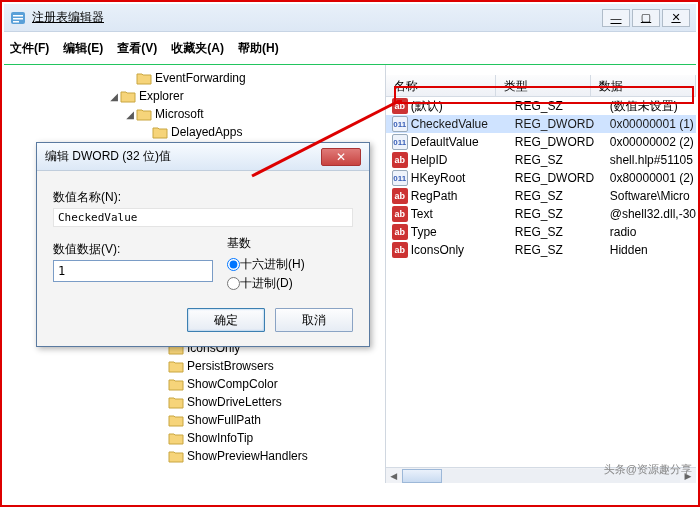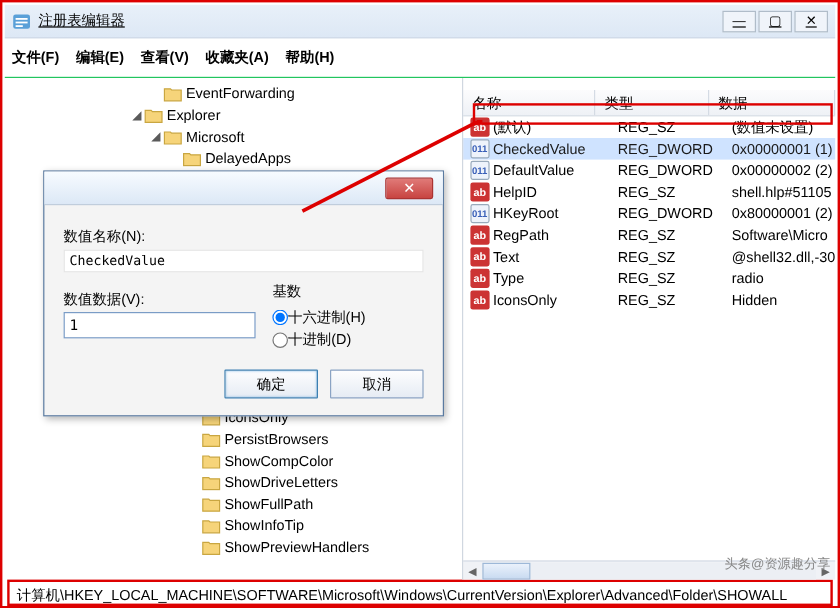--- a/index.html
+++ b/index.html
@@ -306,25 +306,25 @@
         </div>
       <div class="hscroll">
         <div class="tr">◀</div>
         <div class="track">
             <div class="thumb"></div>
           </div>
         <div class="tr">▶</div>
       </div>
     </div>
   </div>
-  <div class="statusbar">计算机\HKEY_LOCAL_MACHINE\SOFTWARE\Microsoft\Windows\CurrentVersion\Explorer\Advanced\Folder\SHOWALL</div>
 </div>
 
 <div class="dialog">
   <div class="dlgtitle">
+    <span>编辑 DWORD (32 位)值</span>
     <span class="spacer"></span>
     <div class="dlgclose">✕</div>
   </div>
   <div class="dlgbody">
     <div class="lbl">数值名称(N):</div>
     <div class="roval">CheckedValue</div>
     <div class="dlgrow">
       <div>
         <div class="lbl">数值数据(V):</div>
         <input class="txtin" value="1" style="">

